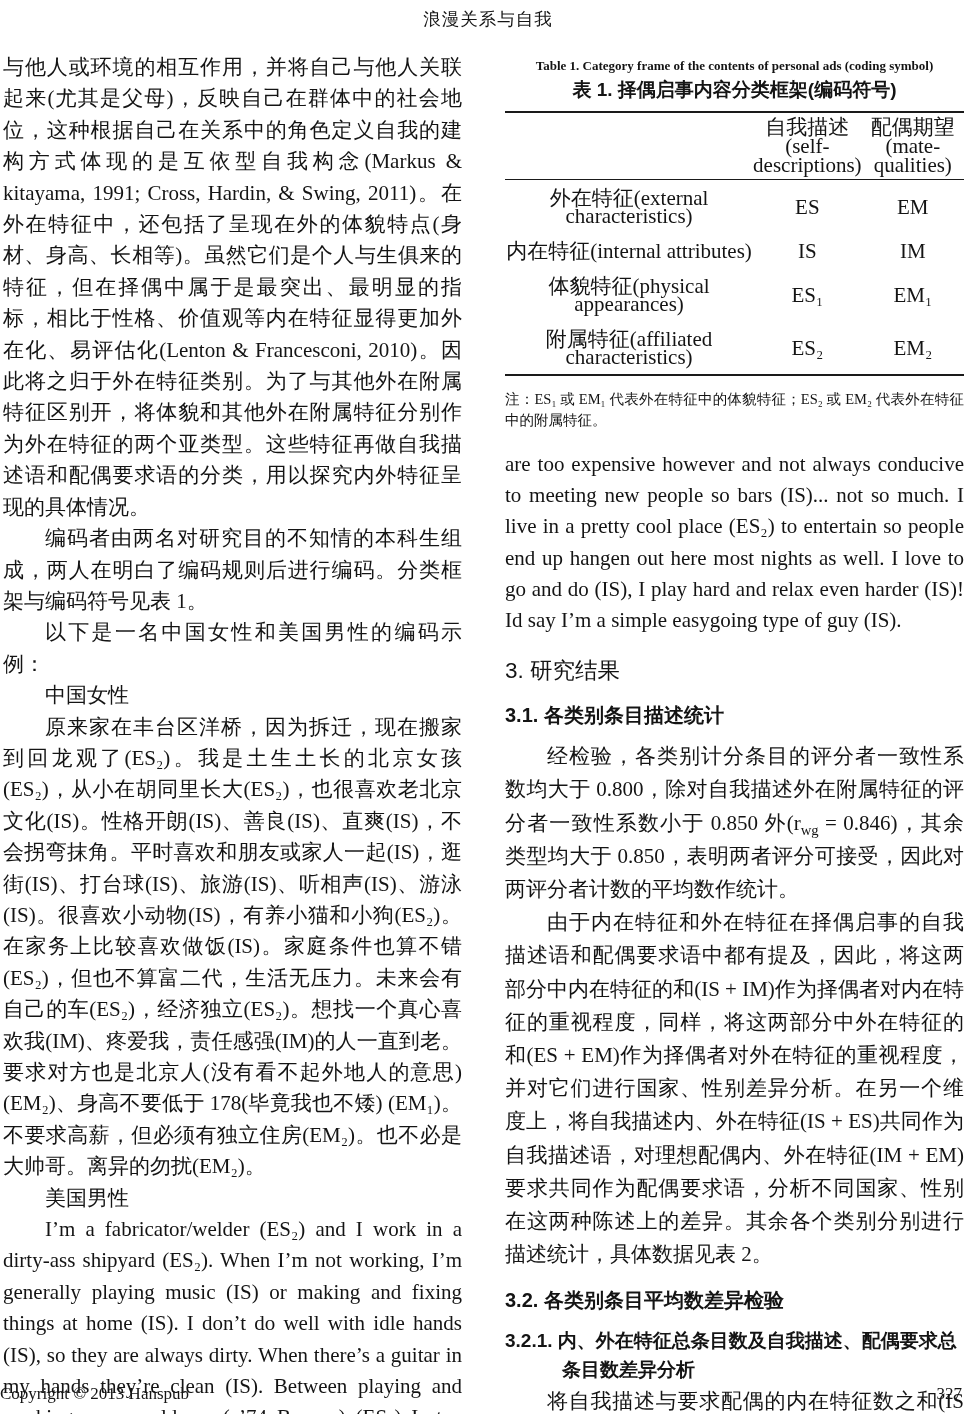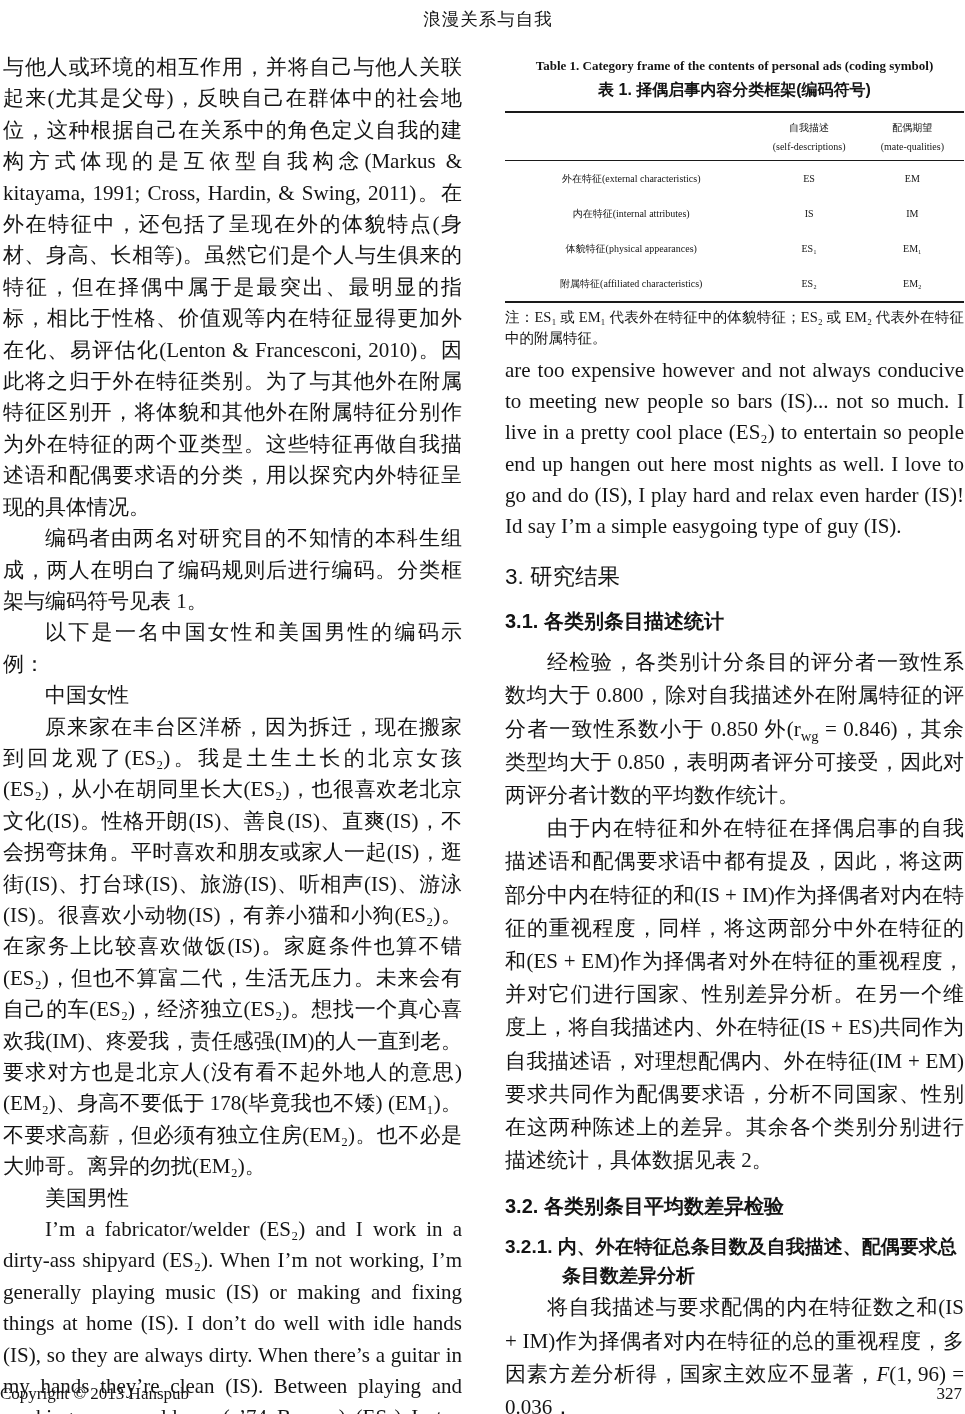--- a/index.html
+++ b/index.html
@@ -23,56 +23,56 @@
   .col-right .zh-p{line-height:33.2px;}
   .col-right .en-p{line-height:31.2px;}
 
   
   .tbl-caption-en{
     margin-top:3px; text-align:center; font-weight:bold;
     font-size:13px; line-height:21px;
   }
   .tbl-caption-zh{
     margin-top:3px; text-align:center; font-weight:bold;
-    font-size:16px; line-height:21px;
+    font-size:19px; line-height:21px;
     font-family:"Liberation Sans","DejaVu Sans",sans-serif;
   }
   table.cat-table{
     width:100%; margin-top:11px; border-collapse:collapse;
     border-top:2px solid #1a1a1a; border-bottom:2px solid #1a1a1a;
-    font-size:10px;
+    font-size:21px;
   }
   table.cat-table thead th{
     font-weight:normal; text-align:center; padding:5px 0 4px 0;
     line-height:19px; border-bottom:1.5px solid #1a1a1a;
   }
   table.cat-table td{
     text-align:center; padding:9px 0 8px 0; line-height:18px;
   }
   .col-label{width:55%;}
   .col-code{width:22.5%;}
   .tbl-note{
-    margin-top:4px; font-size:14.5px; line-height:21px; text-align:justify;
+    margin-top:13px; font-size:14.5px; line-height:21px; text-align:justify;
   }
 
   
   .h-main{
     margin:20px 0 14px 0; font-size:22.5px; line-height:30px; font-weight:normal;
     font-family:"Liberation Sans","DejaVu Sans",sans-serif;
   }
   .h-sub{
     margin:16px 0 11px 0; font-size:20px; line-height:27px; font-weight:bold;
     font-family:"Liberation Sans","DejaVu Sans",sans-serif;
   }
   .h-subsub{
     margin:12px 0 1px 0; font-size:19px; line-height:29px; font-weight:bold;
     font-family:"Liberation Sans","DejaVu Sans",sans-serif;
     padding-left:57px; text-indent:-57px;
   }
-  .mt-para{margin-top:6px;}
+  .mt-para{margin-top:18px;}
 
   
   .footer{
     position:absolute; left:0; right:3px; top:1383px;
     display:flex; justify-content:space-between;
     font-size:17px; line-height:22px;
   }
   sub{font-size:70%; line-height:0;}
   i{font-style:italic;}
 </style>

